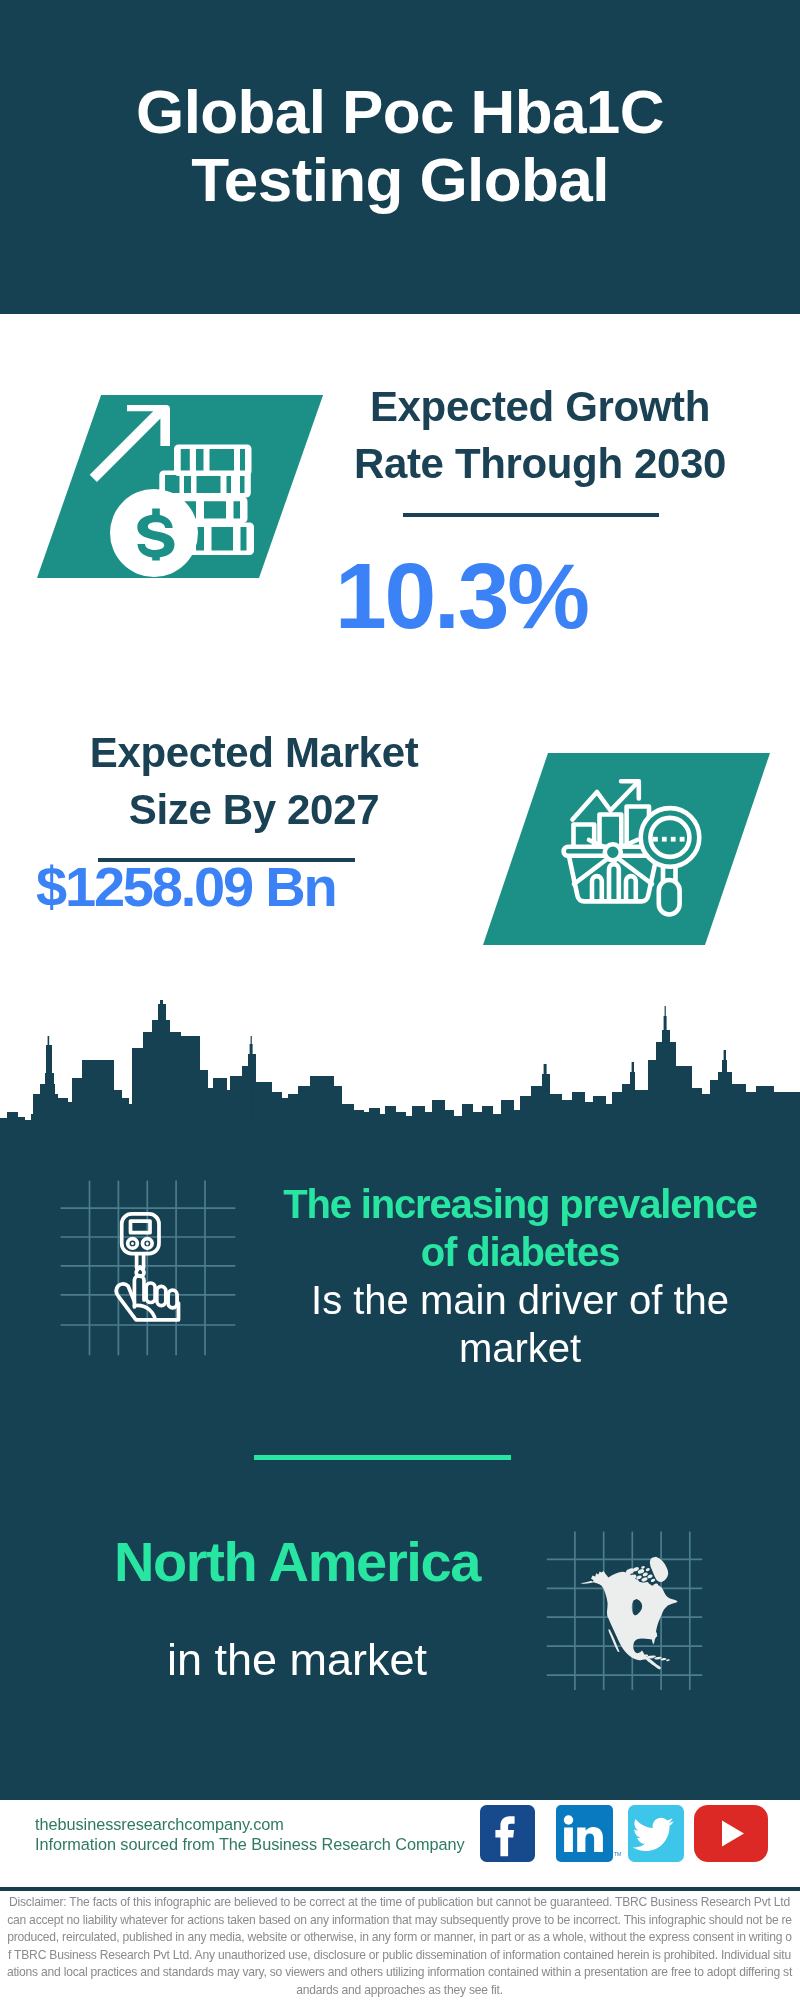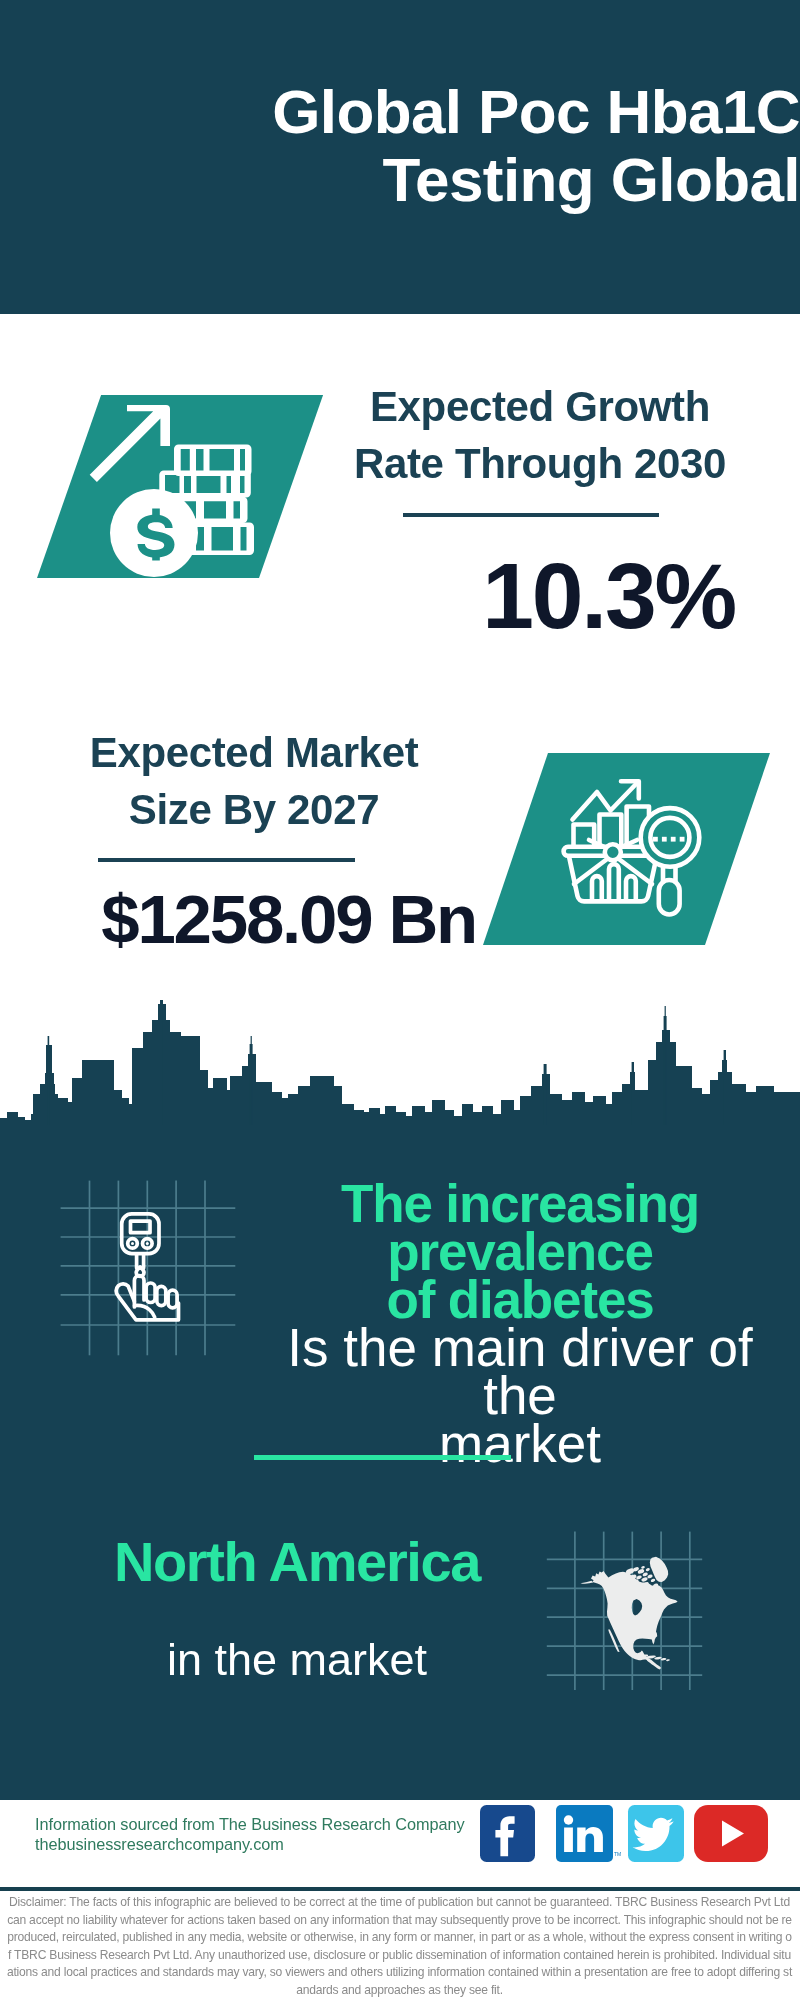--- a/index.html
+++ b/index.html
@@ -2,33 +2,33 @@
 <html><head>
 <meta charset="utf-8">
 <style>
   * { margin:0; padding:0; box-sizing:border-box; }
   html,body { width:800px; height:2000px; }
   body { background:#fff; font-family:"Liberation Sans", sans-serif; overflow:hidden; }
   .page { position:relative; width:800px; height:2000px; background:#fff; overflow:hidden; }
 
   .header { position:absolute; left:0; top:0; width:800px; height:314px; background:#164153; }
   .header h1 { position:absolute; left:0; top:78px; width:800px; color:#ffffff; font-size:62px;
-               font-weight:bold; text-align:right; line-height:68px; letter-spacing:-0.6px; }
+               font-weight:bold; text-align:center; line-height:68px; letter-spacing:-0.6px; }
 
   .stat-head { position:absolute; font-size:42px; font-weight:bold; color:#1b4254; text-align:center;
                line-height:57px; letter-spacing:-0.35px; }
   .divider { position:absolute; height:4px; background:#1b4254; }
-  .bignum { position:absolute; font-weight:bold; color:#0f172a; text-align:right; letter-spacing:-2.2px; }
+  .bignum { position:absolute; font-weight:bold; color:#3b82f6; text-align:left; letter-spacing:-2.2px; }
   .para { position:absolute; background:#1c9087; }
 
   .mint { color:#29e5a2; }
   .wtext { color:#ffffff; }
 
 
-  .drv-text { position:absolute; left:270px; top:1180px; width:500px; text-align:center; font-size:53px; line-height:48px; }
+  .drv-text { position:absolute; left:270px; top:1180px; width:500px; text-align:center; font-size:40px; line-height:48px; }
   .drv-text .b { font-weight:bold; letter-spacing:-1.15px; }
 
   .reg-text { position:absolute; left:47px; top:1537px; width:500px; text-align:center; font-size:45px; line-height:49px; }
   .reg-text .b { font-weight:bold; letter-spacing:-1.35px; font-size:56px; }
   .footer-info { position:absolute; color:#2f7a5e; font-size:16.3px; line-height:20.4px; letter-spacing:-0.05px; }
   .disclaimer { position:absolute; left:6px; top:1894px; width:787px; color:#8b8b8b; font-size:12.1px;
                 line-height:17.5px; text-align:center; word-break:break-all; letter-spacing:-0.22px; }
 </style>
 </head>
 <body>
@@ -66,21 +66,21 @@
                  c0,-7.6 -5.8,-10.9 -16.2,-12.9 c-7.8,-1.5 -10.4,-2.7 -10.4,-5.3
                  c0,-2.6 3.0,-4.2 8.1,-4.2 c5.5,0 8.8,2.0 9.2,5.8 h7.5
                  c-0.4,-8.0 -7.2,-13.5 -18.1,-13.5 z"></path>
       </g>
   </svg>
 
   <div class="stat-head" style="left:54px; top:724px; width:400px;">
     <span>Expected Market</span><br><span>Size By 2027</span>
   </div>
   <div class="divider" style="left:98px; top:858px; width:257px;"></div>
-  <div class="bignum" style="left:36px; top:880px; width:440px; font-size:69px;">$1258.09 Bn</div>
+  <div class="bignum" style="left:36px; top:854px; width:440px; font-size:56px;">$1258.09 Bn</div>
   <div class="para" style="left:483px; top:753px; width:222px; height:192px; transform:skewX(-18.7deg); transform-origin:bottom left;"></div>
 
   <svg width="800" height="800" viewBox="0 0 800 800" style="position:absolute; left:0; top:1000px;">
     <g fill="#164153" transform="translate(0,-1000)">
       <rect x="0" y="1118" width="9" height="32"></rect>
         <rect x="7" y="1112" width="11" height="38"></rect>
         <rect x="16" y="1117" width="9" height="33"></rect>
         <rect x="24" y="1120" width="11" height="30"></rect>
         <rect x="31" y="1114" width="8" height="36"></rect>
         <rect x="33" y="1094" width="25" height="56"></rect>
@@ -257,22 +257,22 @@
       <ellipse cx="105.6" cy="165.6" rx="2.7" ry="1.1" transform="rotate(-10 105.6 165.6)"></ellipse>
     </g>
   </svg>
 
   <div class="reg-text">
     <div class="mint b">North America</div>
     <div class="wtext"><br><span>in the market</span></div>
   </div>
 
   <div class="footer-info" style="left:35px; top:1814px;">
+    <div>thebusinessresearchcompany.com</div>
     <div>Information sourced from The Business Research Company</div>
-    <div>thebusinessresearchcompany.com</div>
   </div>
 
   <svg width="300" height="62" viewBox="0 0 300 62" style="position:absolute; left:480px; top:1804px;">
     <g>
       <rect x="0" y="1" width="55" height="57" rx="6.5" fill="#17498d"></rect>
       <path d="M34.6,12.2 h-5.0 c-5.6,0 -9.2,3.7 -9.2,9.4 v4.3 h-5.0 v7.5 h5.0 v18.8 h7.7 v-18.8 h5.1 l0.8,-7.5 h-5.9 v-3.8 c0,-1.6 0.4,-2.4 2.6,-2.4 h3.9 z" fill="#fff"></path>
     </g>
     <g>
       <rect x="76" y="1" width="57" height="57" rx="5" fill="#0a7ac0"></rect>
       <circle cx="88.5" cy="16" r="4.7" fill="#fff"></circle>

